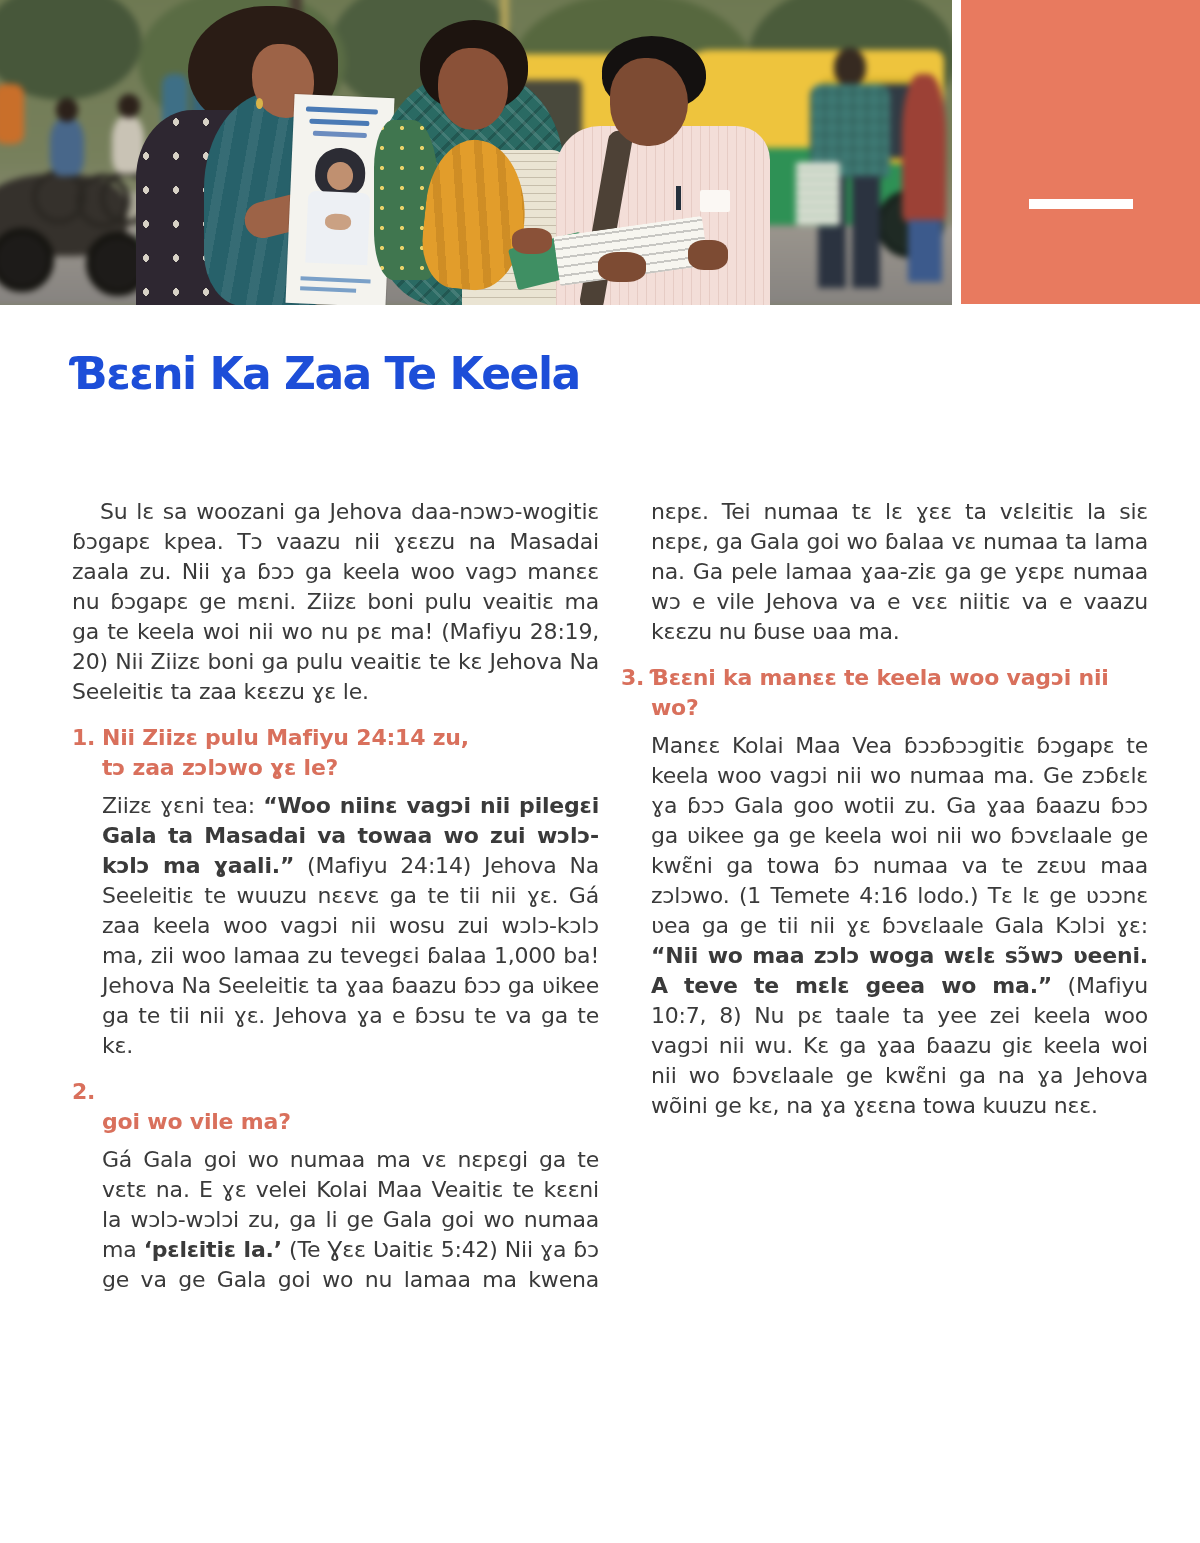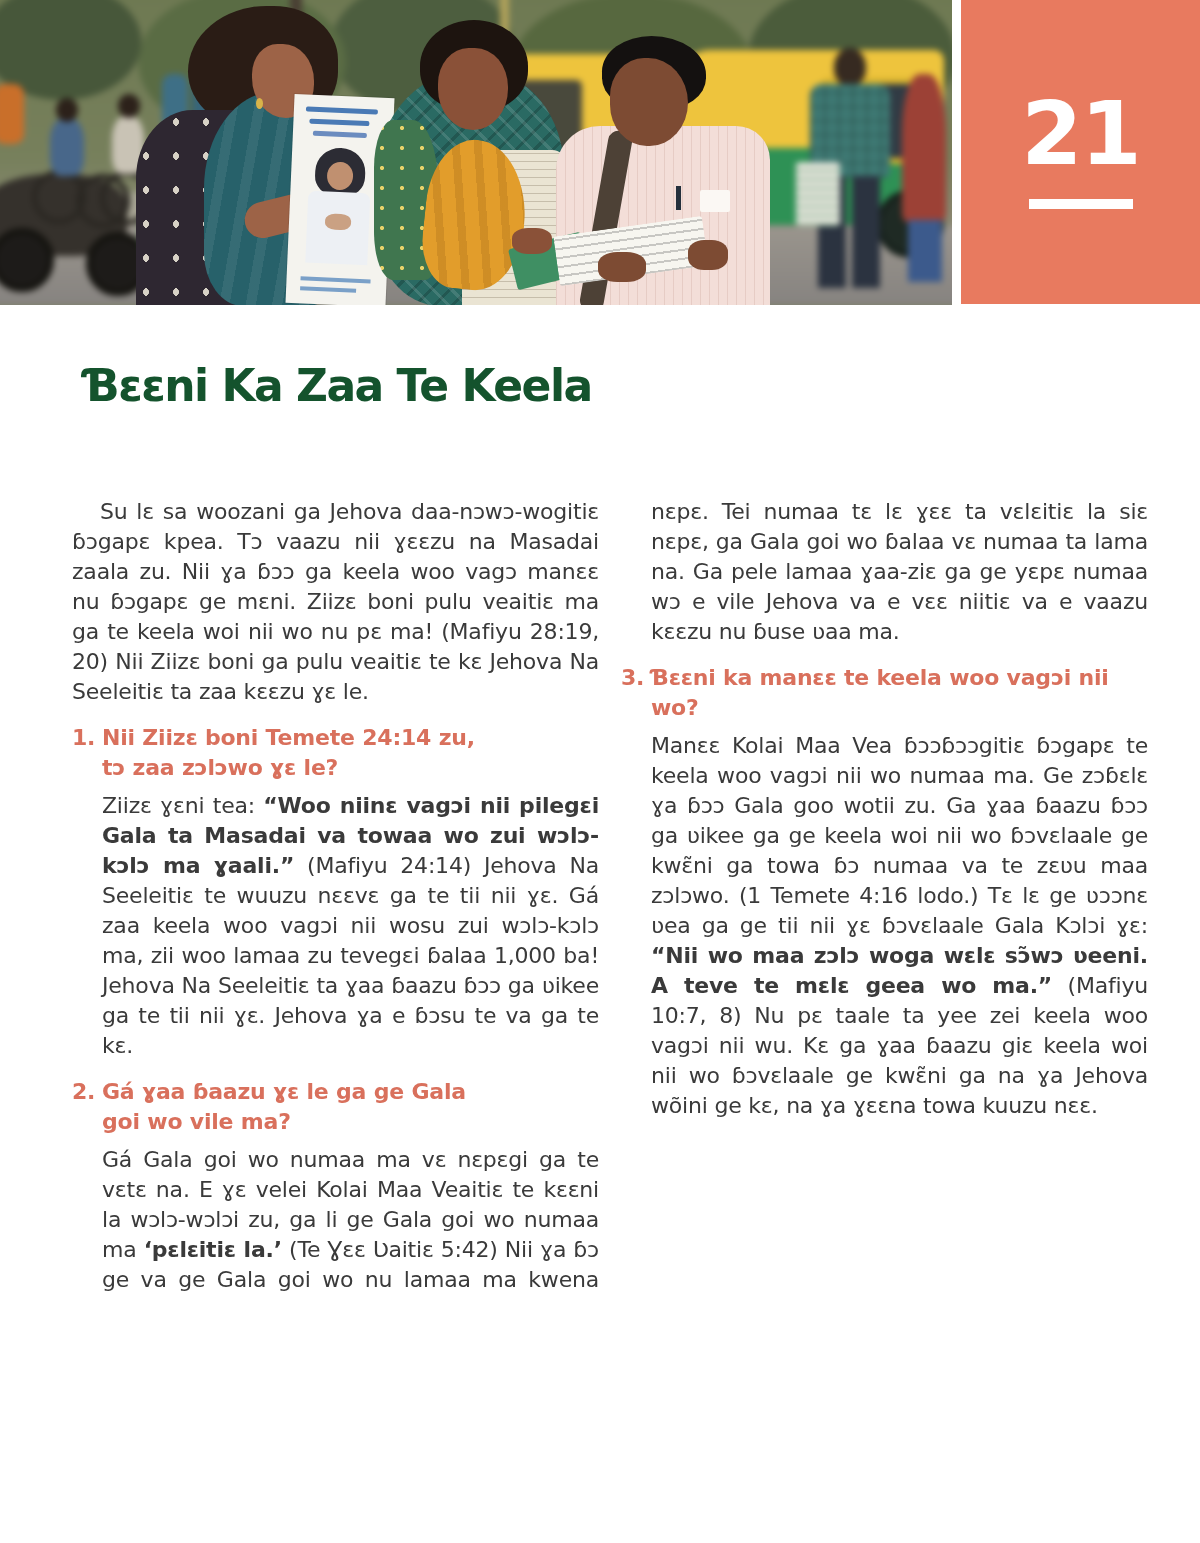--- a/index.html
+++ b/index.html
@@ -97,22 +97,22 @@
   .mc-handR{left:688px;top:240px;width:40px;height:30px;background:#7d4b33;border-radius:40%;}
 
   
   .badge{position:absolute;left:961px;top:0;width:239px;height:304px;background:#e87a5f;}
   .badge-num{position:absolute;top:90px;left:0;right:0;text-align:center;
      font-size:88px;line-height:1;font-weight:bold;color:#fff;letter-spacing:-2px;}
   .badge-bar{position:absolute;top:199px;left:50%;transform:translateX(-50%);
      width:104px;height:10px;background:#fff;}
 
   
-  .title{position:absolute;left:72px;top:346px;width:920px;margin:12px;
-     font-size:44px;line-height:56px;font-weight:bold;color:#14532d;letter-spacing:-1.5px;}
+  .title{position:absolute;left:72px;top:346px;width:920px;margin:0;
+     font-size:44px;line-height:56px;font-weight:bold;color:#1d4ed8;letter-spacing:-1.5px;}
   .cols{position:absolute;left:72px;top:497px;width:1076px;height:810px;
      column-count:2;column-gap:22px;column-fill:auto;
      font-size:22px;line-height:30px;text-align:justify;letter-spacing:-0.2px;color:#3a3a3a;}
   .intro{margin:0 0 14px;text-indent:28px;}
   .sec-h{margin:16px 0 8px;position:relative;padding-left:30px;
      color:#d9705c;font-size:22px;line-height:30px;font-weight:bold;text-align:left;}
   .sec-num{position:absolute;left:0;top:0;}
   .sec-p{margin:0 0 0 30px;}
   b{font-weight:bold;}
 </style>
@@ -187,34 +187,33 @@
       <div class="mc-hank"></div>
       <div class="mc-bookG"></div>
       <div class="mc-bookW"></div>
       <div class="wb-hand"></div>
       <div class="mc-handL"></div>
       <div class="mc-handR"></div>
     </div>
   </div>
 
   <div class="badge">
-    <div class="badge-num">21</div>
     <div class="badge-bar"></div>
   </div>
 
   <h1 class="title"><span>Ɓɛɛni Ka Zaa Te Keela</span><br></h1>
 
   <div class="cols">
 
     <p class="intro">Su lɛ sa woozani ga Jehova daa-nɔwɔ-wogitiɛ ɓɔgapɛ kpea. Tɔ vaazu nii ɣɛɛzu na Masadai zaala zu. Nii ɣa ɓɔɔ ga keela woo vagɔ manɛɛ nu ɓɔgapɛ ge mɛni. Ziizɛ boni pulu veaitiɛ ma ga te keela woi nii wo nu pɛ ma! (Mafiyu 28:19, 20) Nii Ziizɛ boni ga pulu veaitiɛ te kɛ Jehova Na Seeleitiɛ ta zaa kɛɛzu ɣɛ le.</p>
 
-    <h3 class="sec-h"><span class="sec-num">1.</span><span>Nii Ziizɛ boni Temete 24:14 zu,</span><br><span>tɔ zaa zɔlɔwo ɣɛ le?</span></h3>
+    <h3 class="sec-h"><span class="sec-num">1.</span><span>Nii Ziizɛ pulu Mafiyu 24:14 zu,</span><br><span>tɔ zaa zɔlɔwo ɣɛ le?</span></h3>
     <p class="sec-p"><span>Ziizɛ ɣɛni tea: </span><b>“Woo niinɛ vagɔi nii pilegɛi Gala ta Masadai va towaa wo zui wɔlɔ-kɔlɔ ma ɣaali.”</b><span> (Mafiyu 24:14) Jehova Na Seeleitiɛ te wuuzu nɛɛvɛ ga te tii nii ɣɛ. Gá zaa keela woo vagɔi nii wosu zui wɔlɔ-kɔlɔ ma, zii woo lamaa zu tevegɛi ɓalaa 1,000 ba! Jehova Na Seeleitiɛ ta ɣaa ɓaazu ɓɔɔ ga ʋikee ga te tii nii ɣɛ. Jehova ɣa e ɓɔsu te va ga te kɛ.</span></p>
 
-    <h3 class="sec-h"><span class="sec-num">2.</span><span>Gá ɣaa ɓaazu ɣɛ le ga ge Gala</span><br><span>goi wo vile ma?</span></h3>
+    <h3 class="sec-h"><span class="sec-num">2.</span><br><span>goi wo vile ma?</span></h3>
     <p class="sec-p"><span>Gá Gala goi wo numaa ma vɛ nɛpɛgi ga te vɛtɛ na. E ɣɛ velei Kolai Maa Veaitiɛ te kɛɛni la wɔlɔ-wɔlɔi zu, ga li ge Gala goi wo numaa ma </span><b>‘pɛlɛitiɛ la.’</b><span> (Te Ɣɛɛ Ʋaitiɛ 5:42) Nii ɣa ɓɔ ge va ge Gala goi wo nu lamaa ma kwena nɛpɛ. Tei numaa tɛ lɛ ɣɛɛ ta vɛlɛitiɛ la siɛ nɛpɛ, ga Gala goi wo ɓalaa vɛ numaa ta lama na. Ga pele lamaa ɣaa-ziɛ ga ge yɛpɛ numaa wɔ e vile Jehova va e vɛɛ niitiɛ va e vaazu kɛɛzu nu ɓuse ʋaa ma.</span></p>
 
     <h3 class="sec-h"><span class="sec-num">3.</span><span>Ɓɛɛni ka manɛɛ te keela woo vagɔi nii wo?</span></h3>
     <p class="sec-p"><span>Manɛɛ Kolai Maa Vea ɓɔɔɓɔɔgitiɛ ɓɔgapɛ te keela woo vagɔi nii wo numaa ma. Ge zɔɓɛlɛ ɣa ɓɔɔ Gala goo wotii zu. Ga ɣaa ɓaazu ɓɔɔ ga ʋikee ga ge keela woi nii wo ɓɔvɛlaale ge kwɛ̃ni ga towa ɓɔ numaa va te zɛʋu maa zɔlɔwo. (1 Temete 4:16 lodo.) Tɛ lɛ ge ʋɔɔnɛ ʋea ga ge tii nii ɣɛ ɓɔvɛlaale Gala Kɔlɔi ɣɛ: </span><b>“Nii wo maa zɔlɔ woga wɛlɛ sɔ̃wɔ ʋeeni. A teve te mɛlɛ geea wo ma.”</b><span> (Mafiyu 10:7, 8) Nu pɛ taale ta yee zei keela woo vagɔi nii wu. Kɛ ga ɣaa ɓaazu giɛ keela woi nii wo ɓɔvɛlaale ge kwɛ̃ni ga na ɣa Jehova wõini ge kɛ, na ɣa ɣɛɛna towa kuuzu nɛɛ.</span></p>
 
   </div>
 
 </div>
 
 </body></html>

